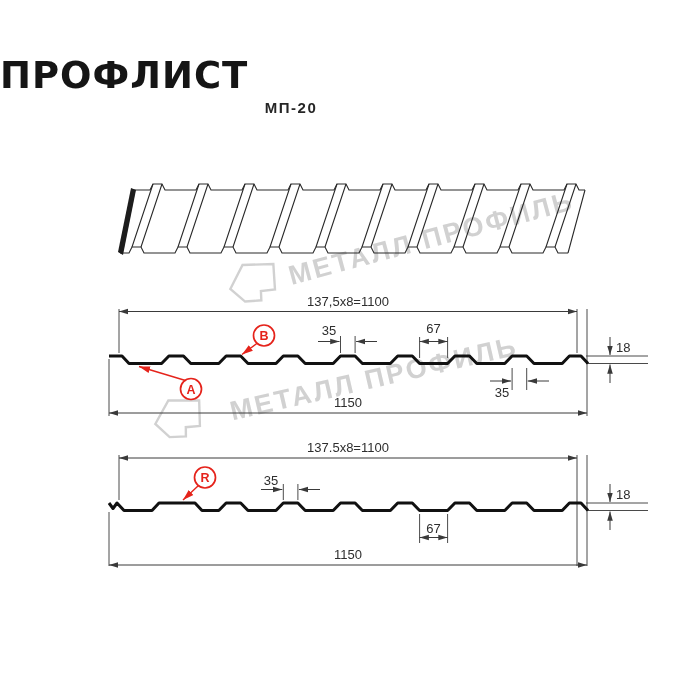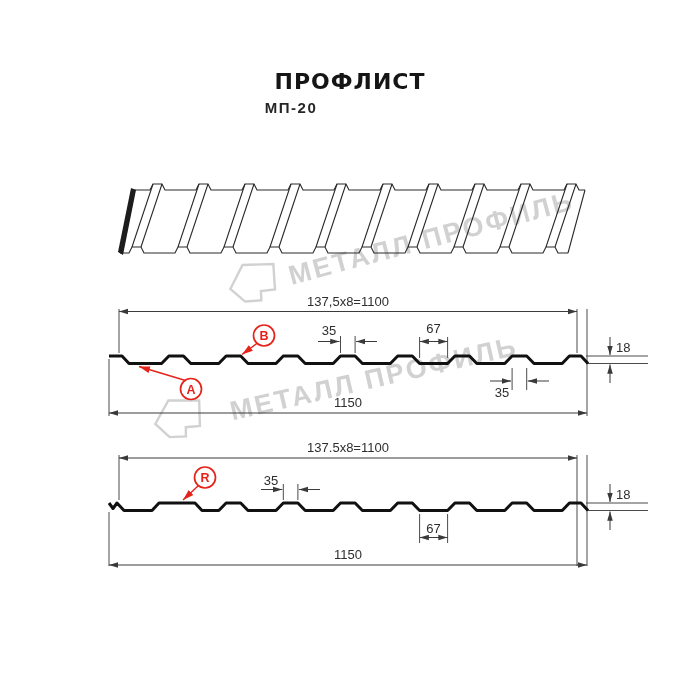--- a/index.html
+++ b/index.html
@@ -1,19 +1,19 @@
 <!DOCTYPE html>
 <html><head>
 <meta charset="utf-8">
 <style>
   html,body{margin:0;padding:0;background:#ffffff;}
   .page{position:relative;width:700px;height:700px;background:#ffffff;overflow:hidden;
         font-family:"Liberation Sans",sans-serif;}
-  .title{position:absolute;top:69px;left:0;width:700px;text-align:center;
-         font-family:"DejaVu Sans",sans-serif;font-weight:700;font-size:22px;
+  .title{position:absolute;top:54px;left:0;width:700px;text-align:left;
+         font-family:"DejaVu Sans",sans-serif;font-weight:700;font-size:37px;
          letter-spacing:1px;color:#151515;}
   .subtitle{position:absolute;top:99px;left:0;width:582px;text-align:center;
          font-weight:700;font-size:15px;letter-spacing:1.5px;color:#262626;}
   .footer{position:absolute;top:613px;left:0;width:700px;text-align:center;
          font-weight:700;font-size:15px;letter-spacing:0.6px;color:#3d3d3d;}
   svg{position:absolute;top:0;left:0;}
   .dimtxt{font-family:"Liberation Sans",sans-serif;font-size:13px;fill:#2e2e2e;}
   .redtxt{font-family:"Liberation Sans",sans-serif;font-size:12.5px;font-weight:700;fill:#e5231b;}
   .wmtxt{font-family:"Liberation Sans",sans-serif;font-weight:700;letter-spacing:2.5px;fill:#c9c9c9;}
 </style>

